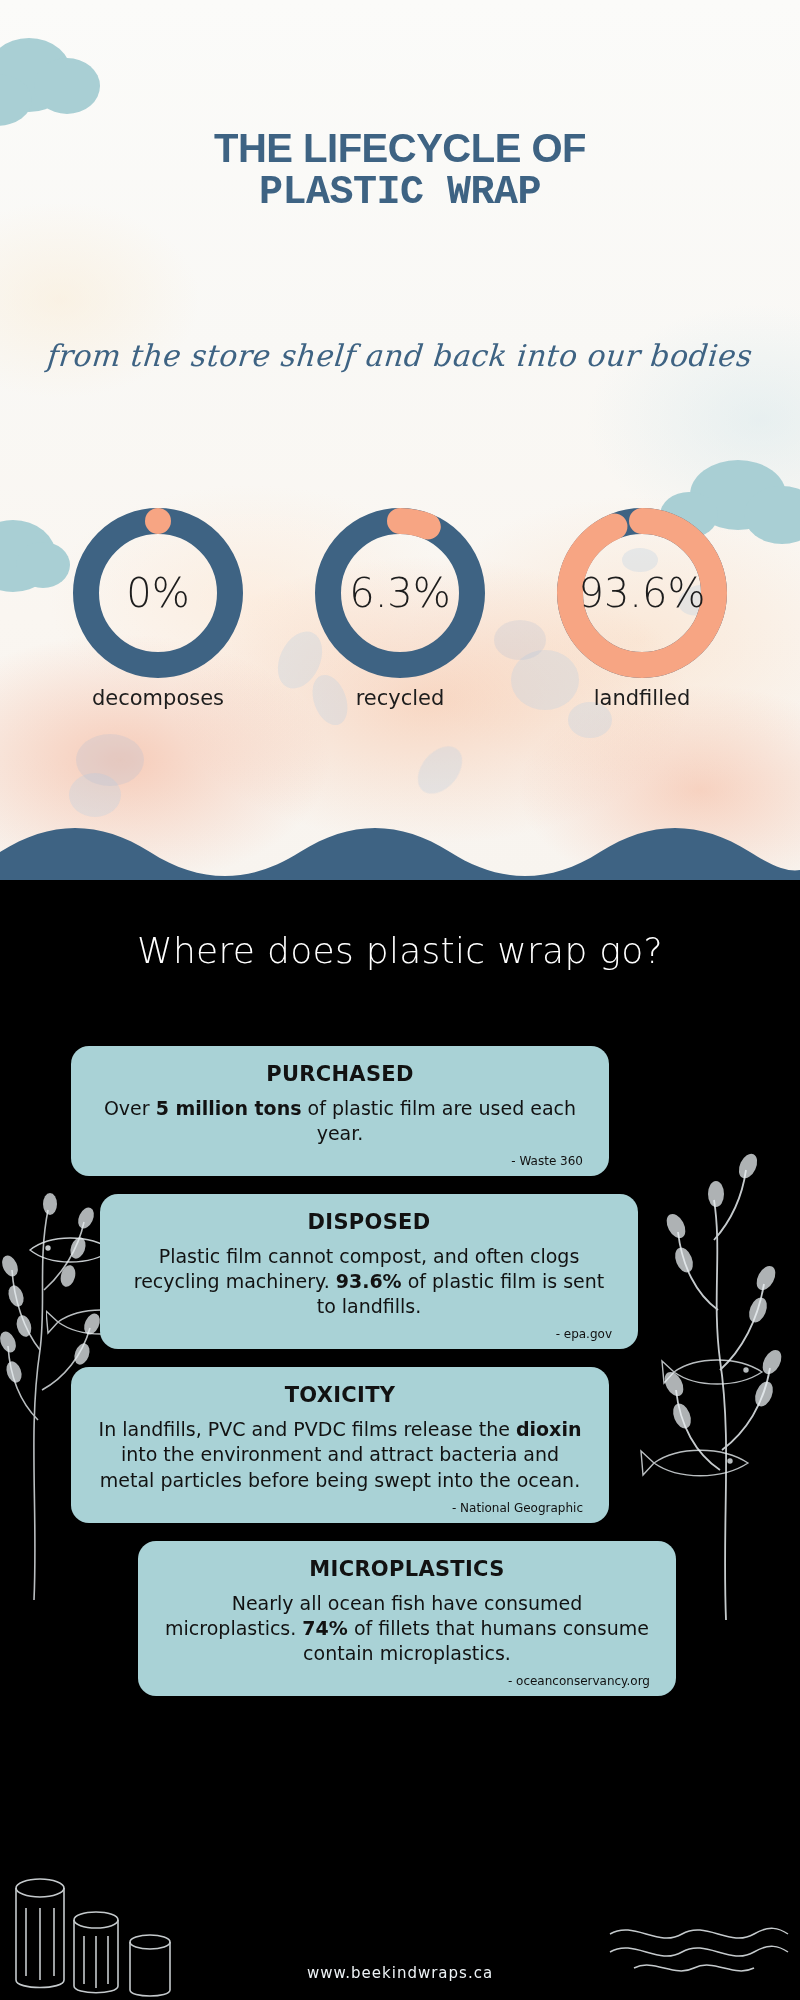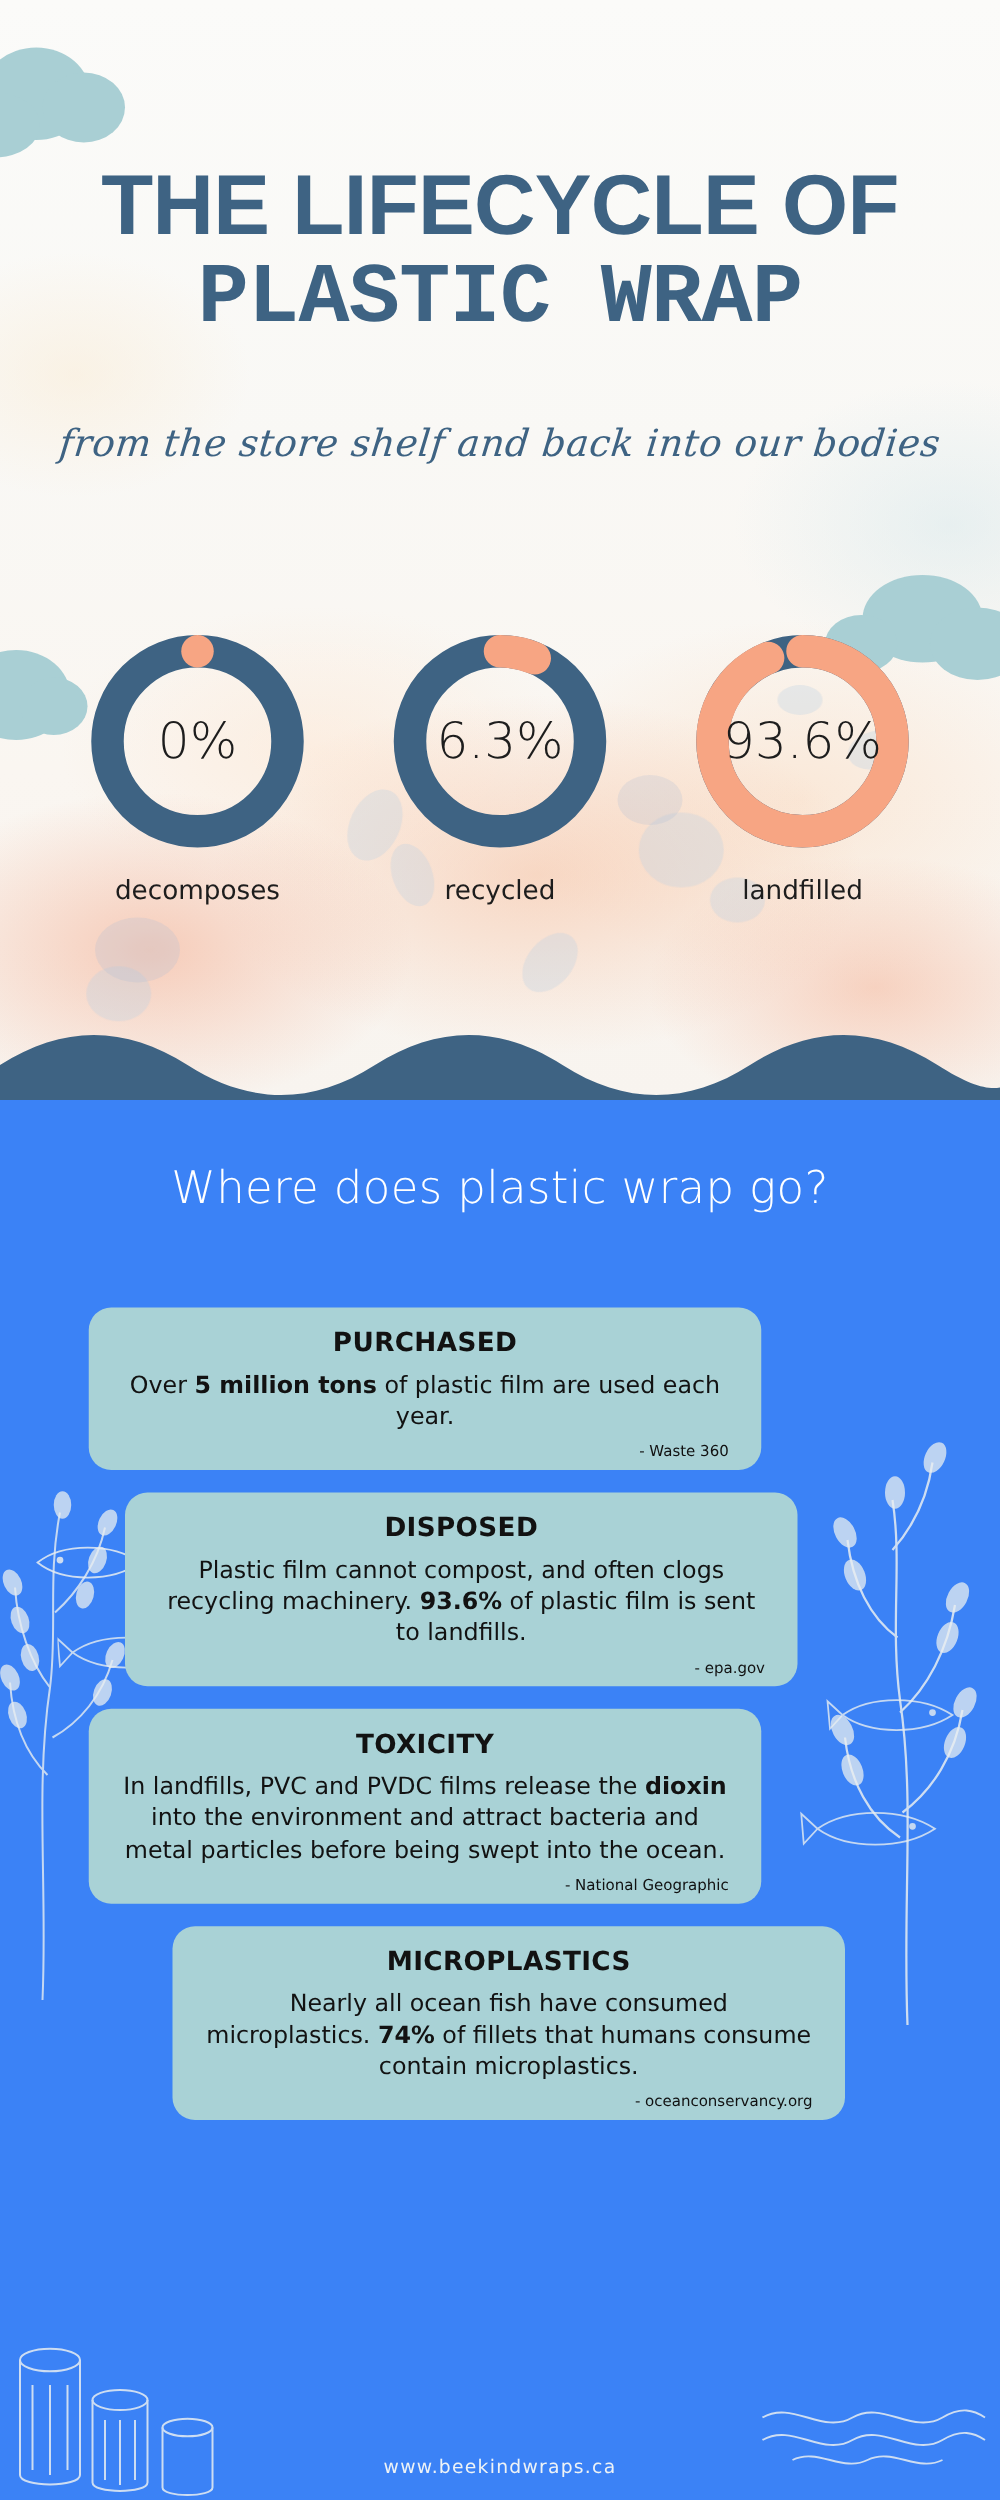--- a/index.html
+++ b/index.html
@@ -35,21 +35,21 @@
   .cloud.c2a { left:-30px;  top:520px; width:86px;  height:72px; }
   .cloud.c2b { left:16px;   top:542px; width:54px;  height:46px; }
   .cloud.c3a { left:690px;  top:460px; width:96px;  height:70px; }
   .cloud.c3b { left:744px;  top:486px; width:76px;  height:58px; }
   .cloud.c3c { left:660px;  top:492px; width:58px;  height:46px; }
 
   
   .title {
     position:absolute; left:0; top:126px; width:800px;
     text-align:center; color:#3e6383;
-    font-weight:bold; font-size:68px; line-height:1.12;
+    font-weight:bold; font-size:40px; line-height:1.12;
     letter-spacing:-0.5px;
   }
   .title .l2 { display:block;font-family:Liberation Mono, monospace; }
   .subtitle {
     position:absolute; left:0; top:338px; width:800px;
     text-align:center; color:#3e6383;
     font-family:"DejaVu Serif", serif;
     font-style:italic; font-size:30px; letter-spacing:.4px;
     transform:skewX(-6deg);
   }
@@ -62,31 +62,31 @@
   .donut-wrap { width:200px; text-align:center; }
   .donut { position:relative; width:186px; height:186px; margin:0 auto; }
   .donut svg { display:block; transform:rotate(-90deg); }
   .donut .val {
     position:absolute; inset:0; display:flex;
     align-items:center; justify-content:center;
     font-size:40px; color:#1d1d1d;
     font-family:"DejaVu Sans", sans-serif; font-weight:300;
   }
   .donut-label {
-    margin-top:14px; font-size:21px; color:#1d1d1d;
+    font-size:21px; color:#1d1d1d;
     font-family:"DejaVu Sans", sans-serif;
   }
 
   
   .wave { position:absolute; left:0; top:824px; width:800px; height:70px; }
 
   
   .bottom-section {
     position:absolute; left:0; top:880px; width:800px; height:1120px;
-    background:#3b82f6; overflow:hidden;
+    background:#000000; overflow:hidden;
   }
   .section-heading {
     position:absolute; left:0; top:50px; width:800px;
     text-align:center; color:#ffffff;
     font-family:"DejaVu Sans", sans-serif; font-weight:300;
     font-size:36px; letter-spacing:.3px;
   }
 
   
   .cards { position:absolute; left:0; top:166px; width:680px; }

